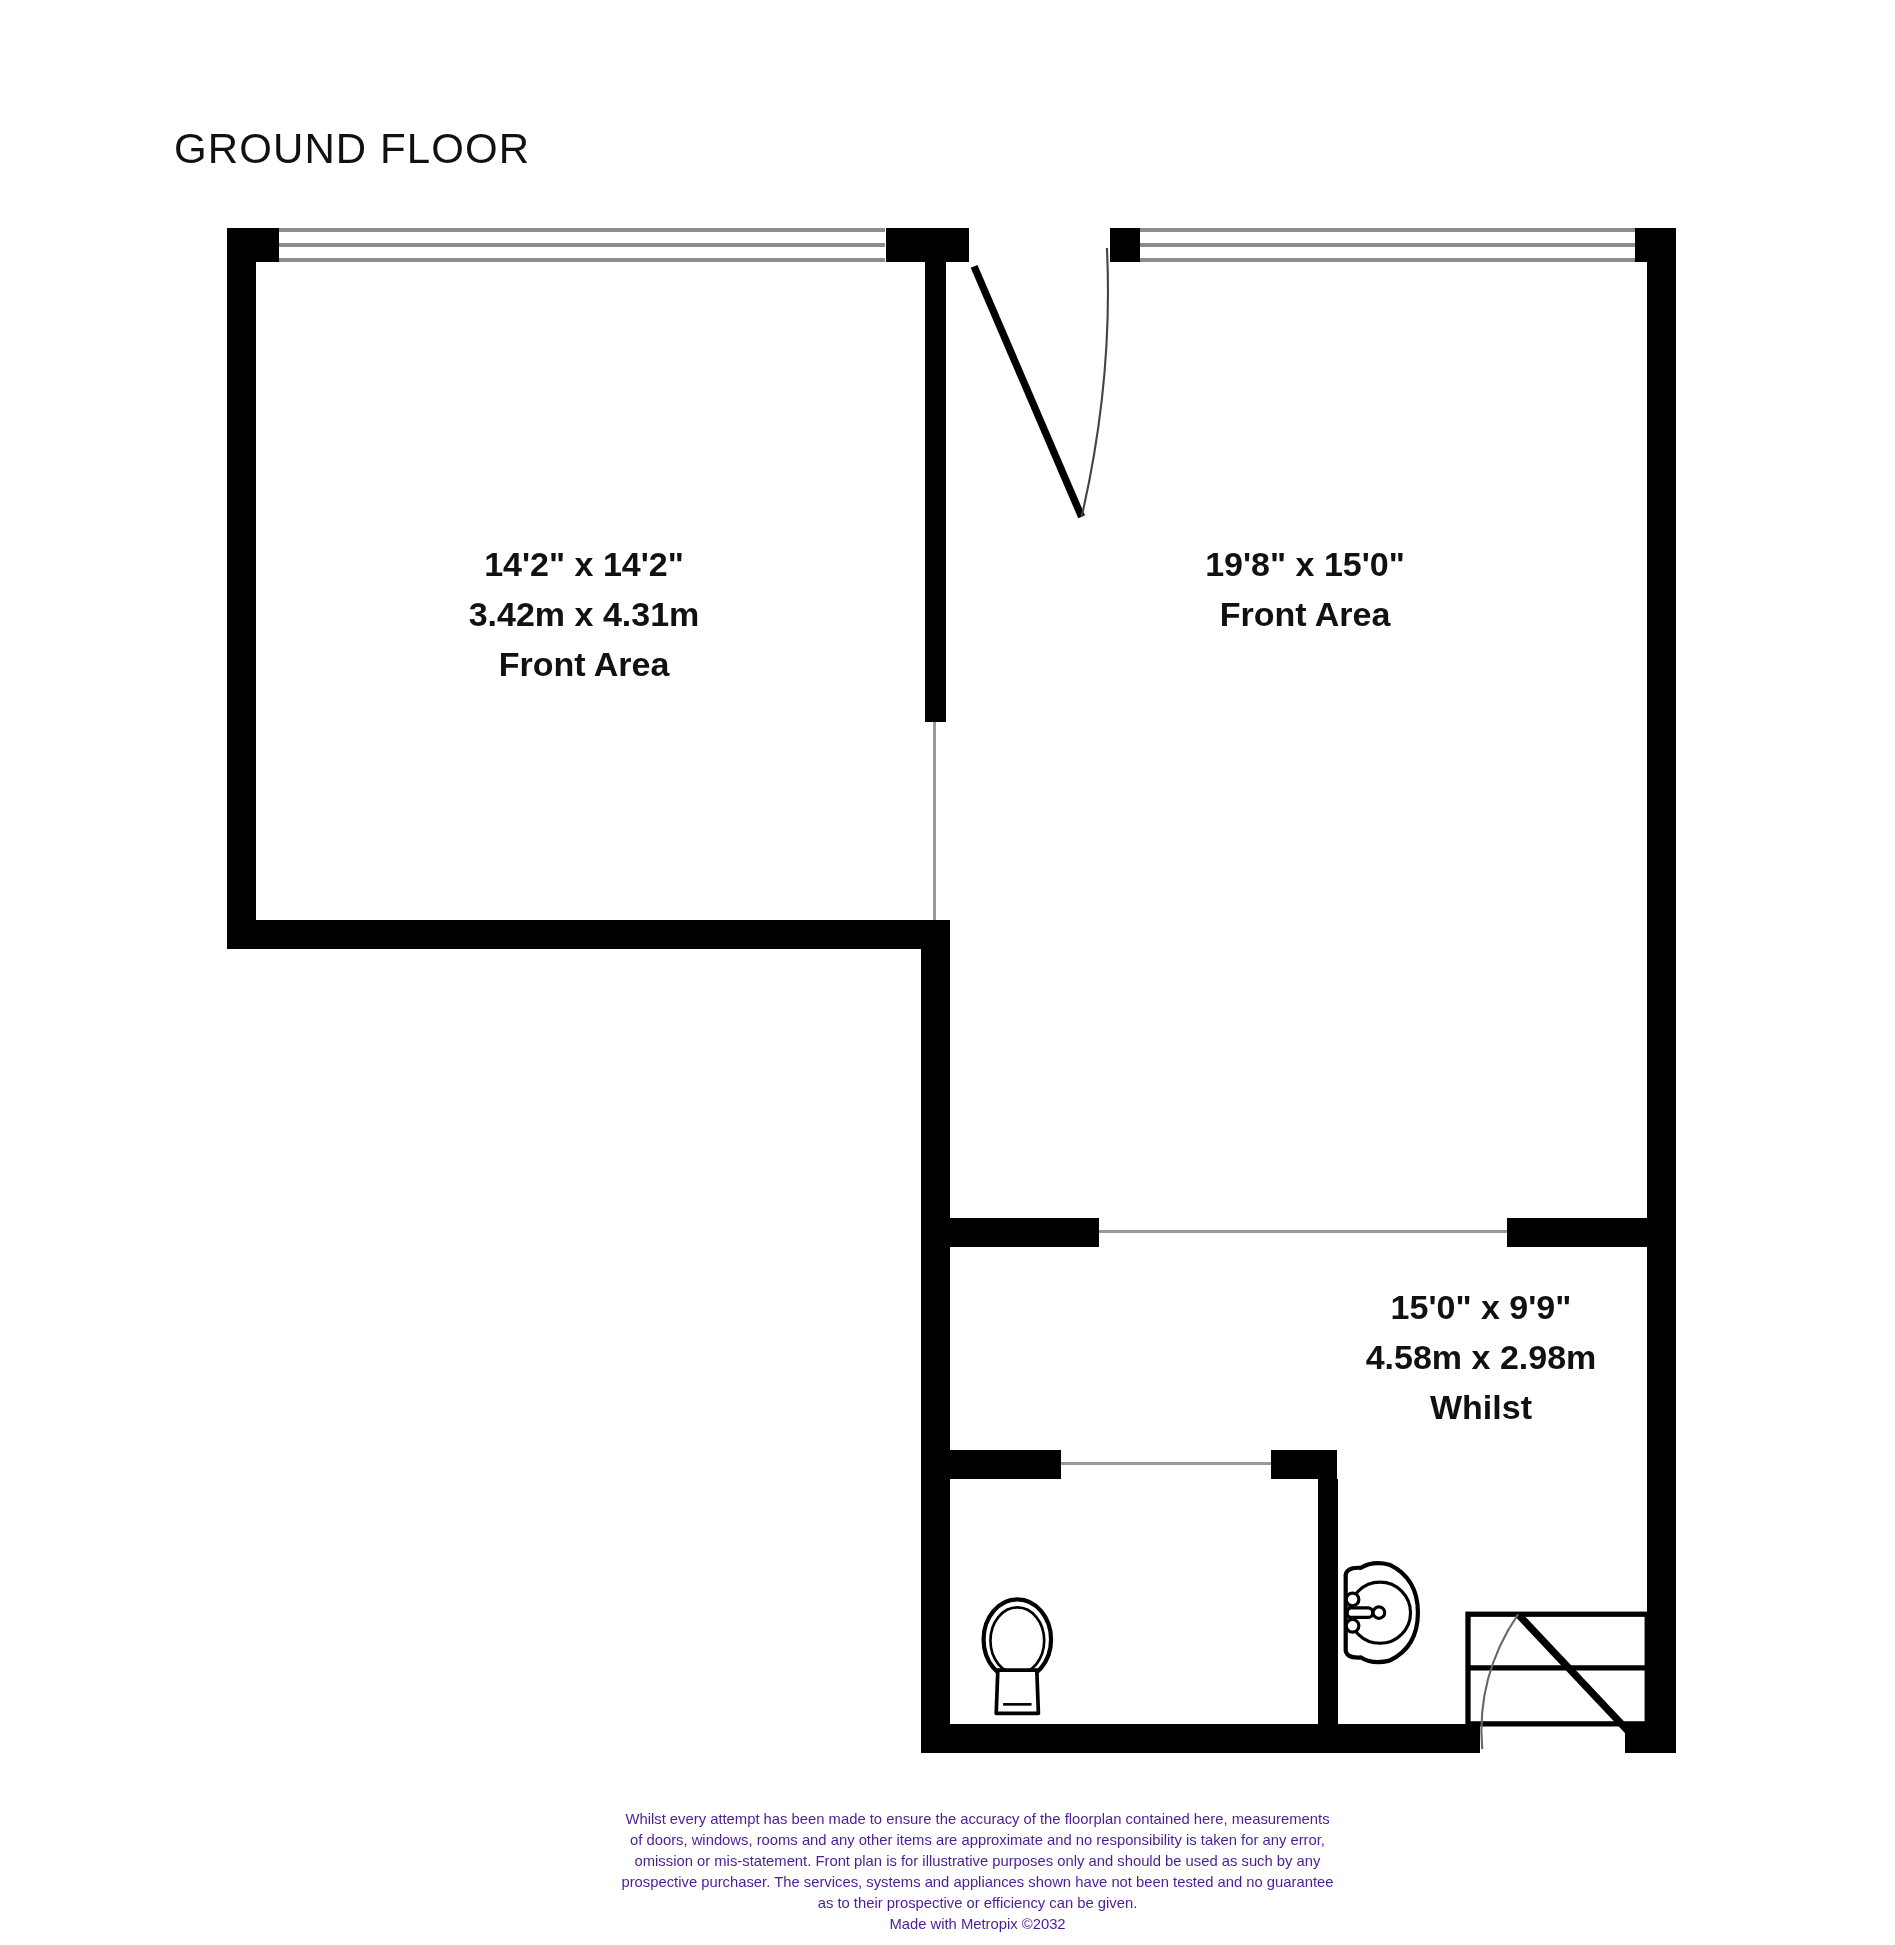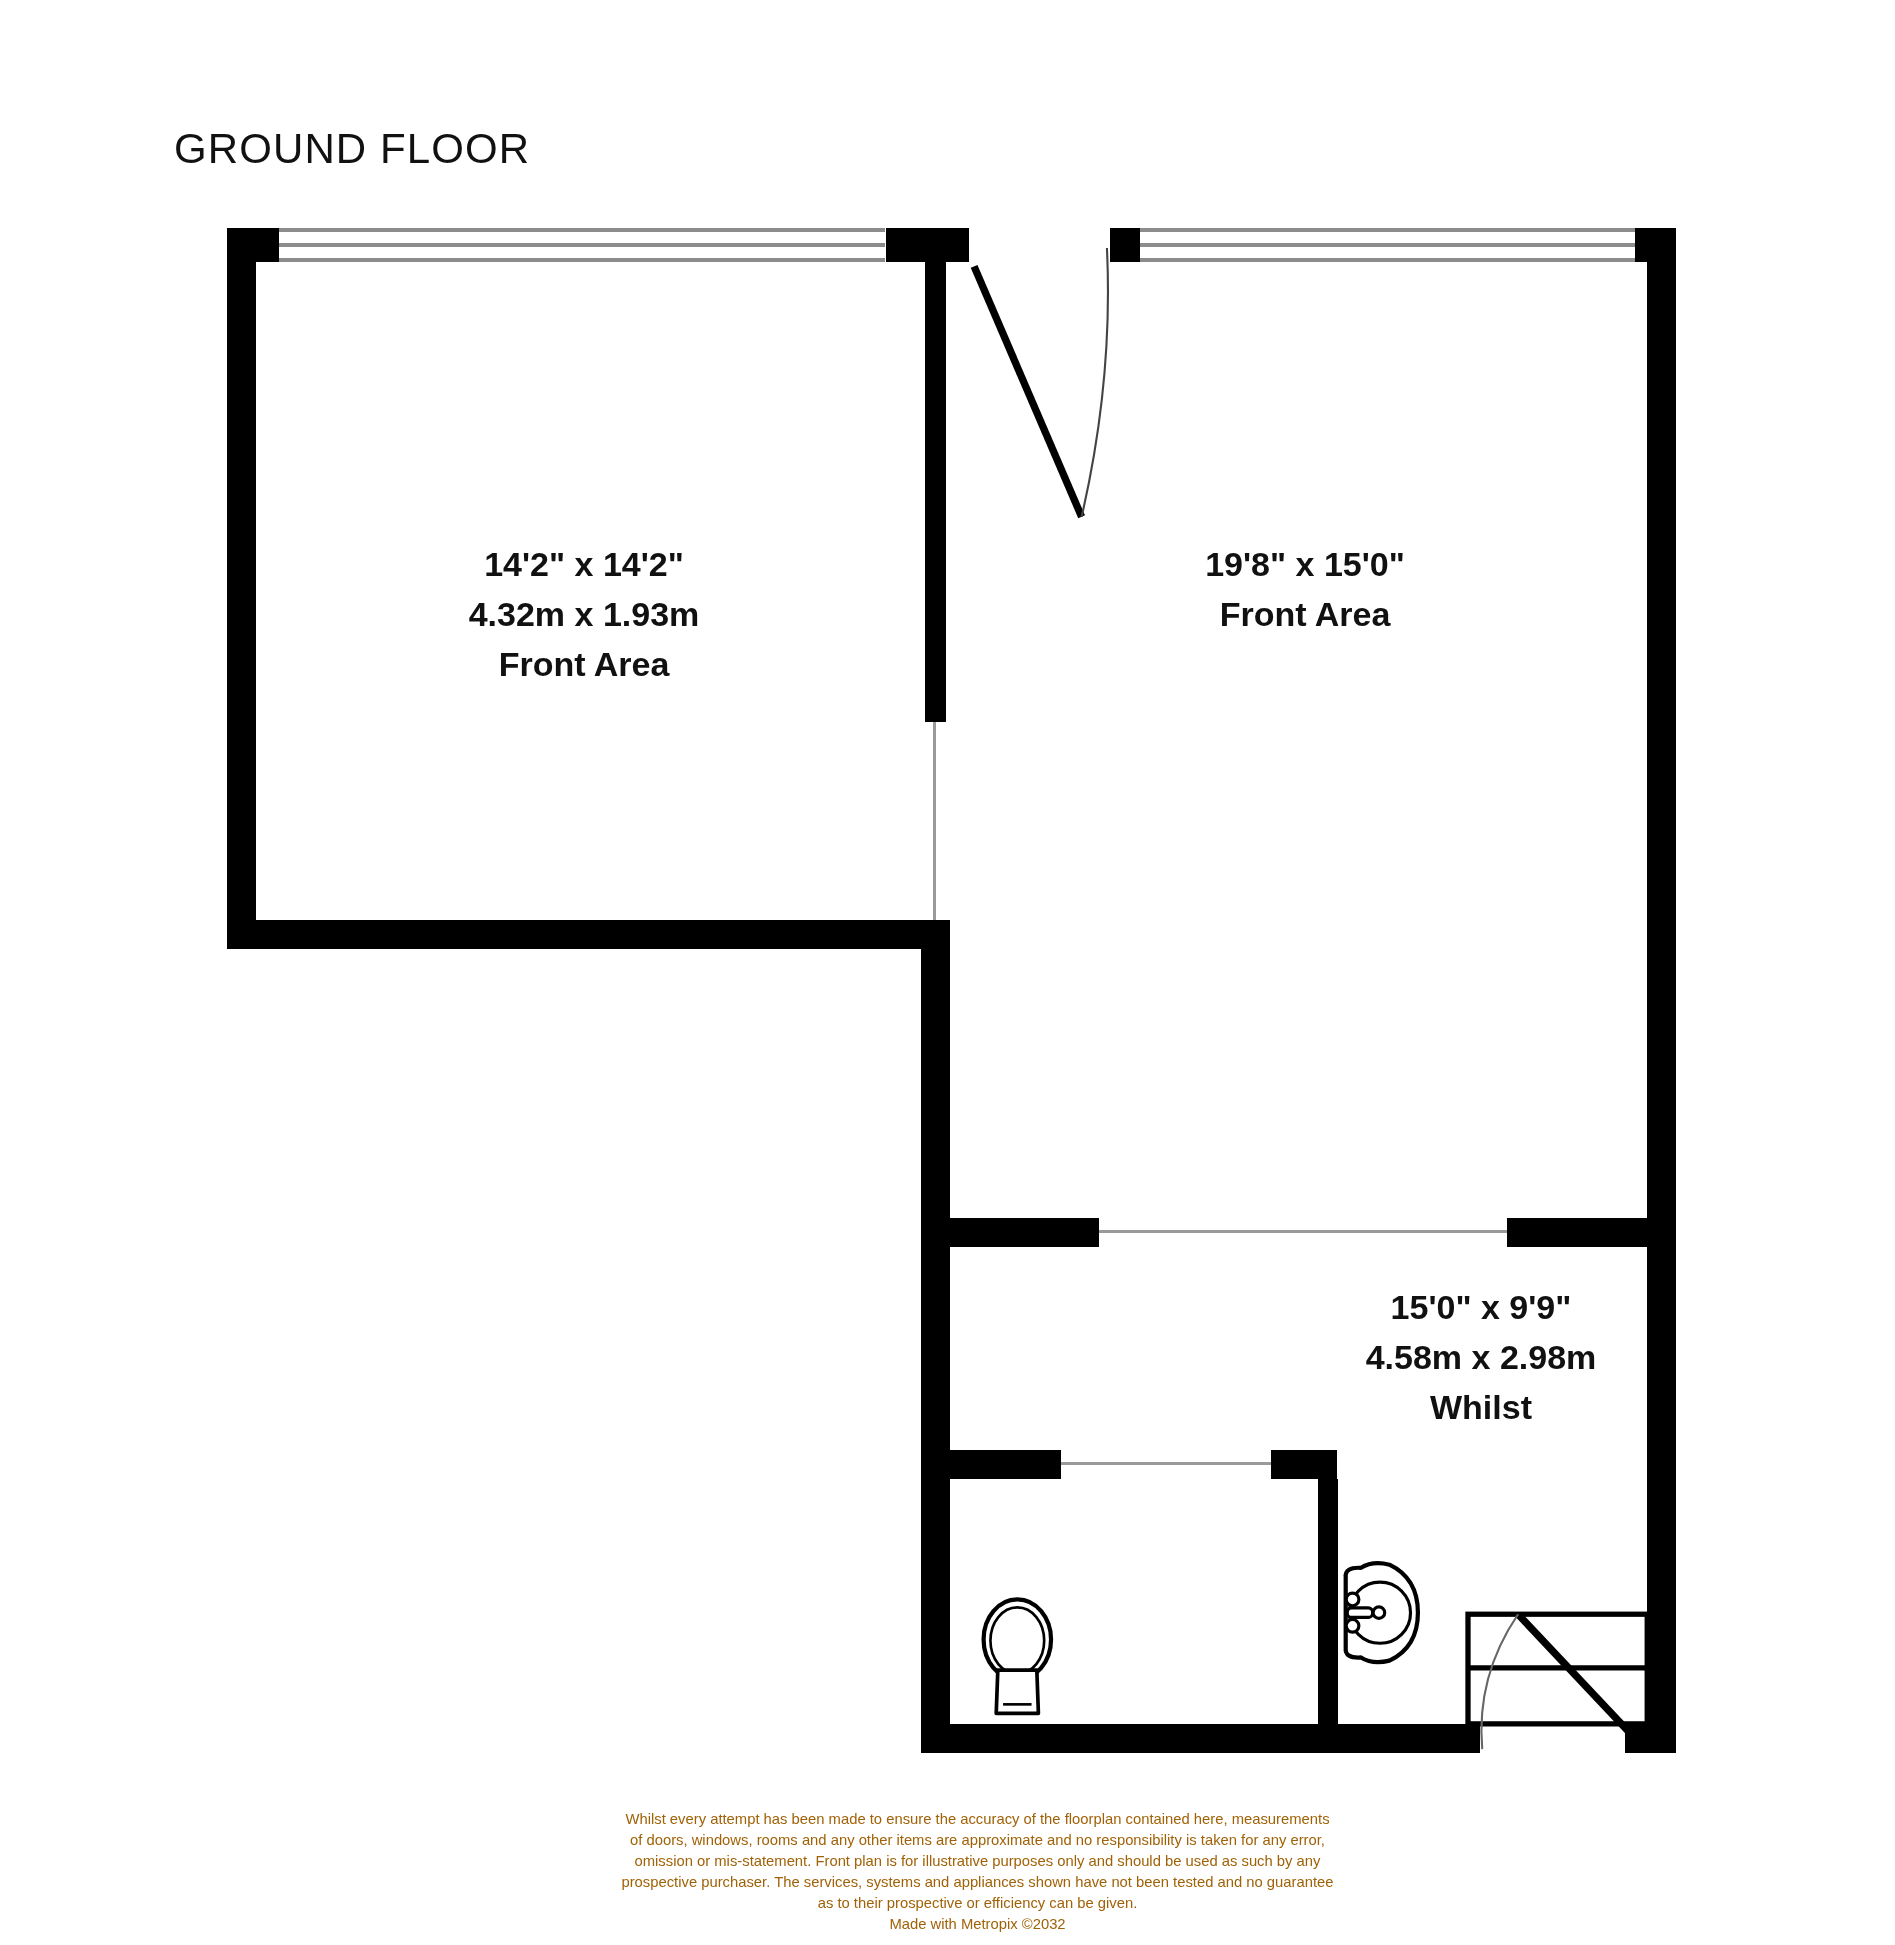--- a/index.html
+++ b/index.html
@@ -7,21 +7,21 @@
     position:relative;width:1716px;height:1946px;background:#ffffff;overflow:hidden;
     font-family:"Liberation Sans", sans-serif;color:#111;
   }
   .wall{position:absolute;background:#000;}
   .window{position:absolute;background:#fff;border-top:4.2px solid #8c8c8c;border-bottom:4.2px solid #8c8c8c;box-sizing:border-box;}
   .window .mid{position:absolute;left:0;right:0;top:50%;margin-top:-2.1px;height:4.2px;background:#8c8c8c;}
   .openline-v{position:absolute;width:2.6px;background:#9a9a9a;}
   .openline-h{position:absolute;height:2.6px;background:#9a9a9a;}
   .page-title{position:absolute;left:174px;top:125px;font-size:42px;font-weight:400;letter-spacing:1.1px;color:#111;white-space:nowrap;}
   .room-label{position:absolute;text-align:center;font-weight:bold;font-size:34px;line-height:50px;color:#111;white-space:nowrap;}
-  .disclaimer{position:absolute;left:556px;top:1809px;width:843px;text-align:center;font-size:14.8px;line-height:21px;color:#a16207;}
+  .disclaimer{position:absolute;left:556px;top:1809px;width:843px;text-align:center;font-size:14.8px;line-height:21px;color:#4c1d95;}
   svg.fixtures{position:absolute;left:0;top:0;width:1896px;height:1946px;}
 </style>
 </head>
 <body>
 
 <div id="canvas">
 
   <div class="page-title">GROUND FLOOR</div>
 
   <div class="wall" style="left:227px;top:228px;width:53px;height:34px;"></div>
@@ -88,21 +88,21 @@
       <circle cx="2618" cy="3059" r="58" fill="#fff" stroke="#000" stroke-width="6"></circle>
       <circle cx="2566" cy="3034" r="12" fill="#fff" stroke="#000" stroke-width="6"></circle>
       <circle cx="2566" cy="3084" r="12" fill="#fff" stroke="#000" stroke-width="6"></circle>
       <rect x="2556" y="3050" width="48" height="18" rx="8" fill="#fff" stroke="#000" stroke-width="6"></rect>
       <circle cx="2616" cy="3059" r="11" fill="#fff" stroke="#000" stroke-width="6"></circle>
     </g>
   </svg>
 
   <div class="room-label" style="left:347px;top:539px;width:474px;">
     <div>14'2"  x 14'2"</div>
-    <div>4.32m  x 1.93m</div>
+    <div>3.42m  x 4.31m</div>
     <div>Front Area</div>
   </div>
 
   <div class="room-label" style="left:1068px;top:539px;width:474px;">
     <div>19'8"  x 15'0"</div>
     <div>Front Area</div>
   </div>
 
   <div class="room-label" style="left:1270px;top:1282px;width:422px;">
     <div>15'0"  x 9'9"</div>

